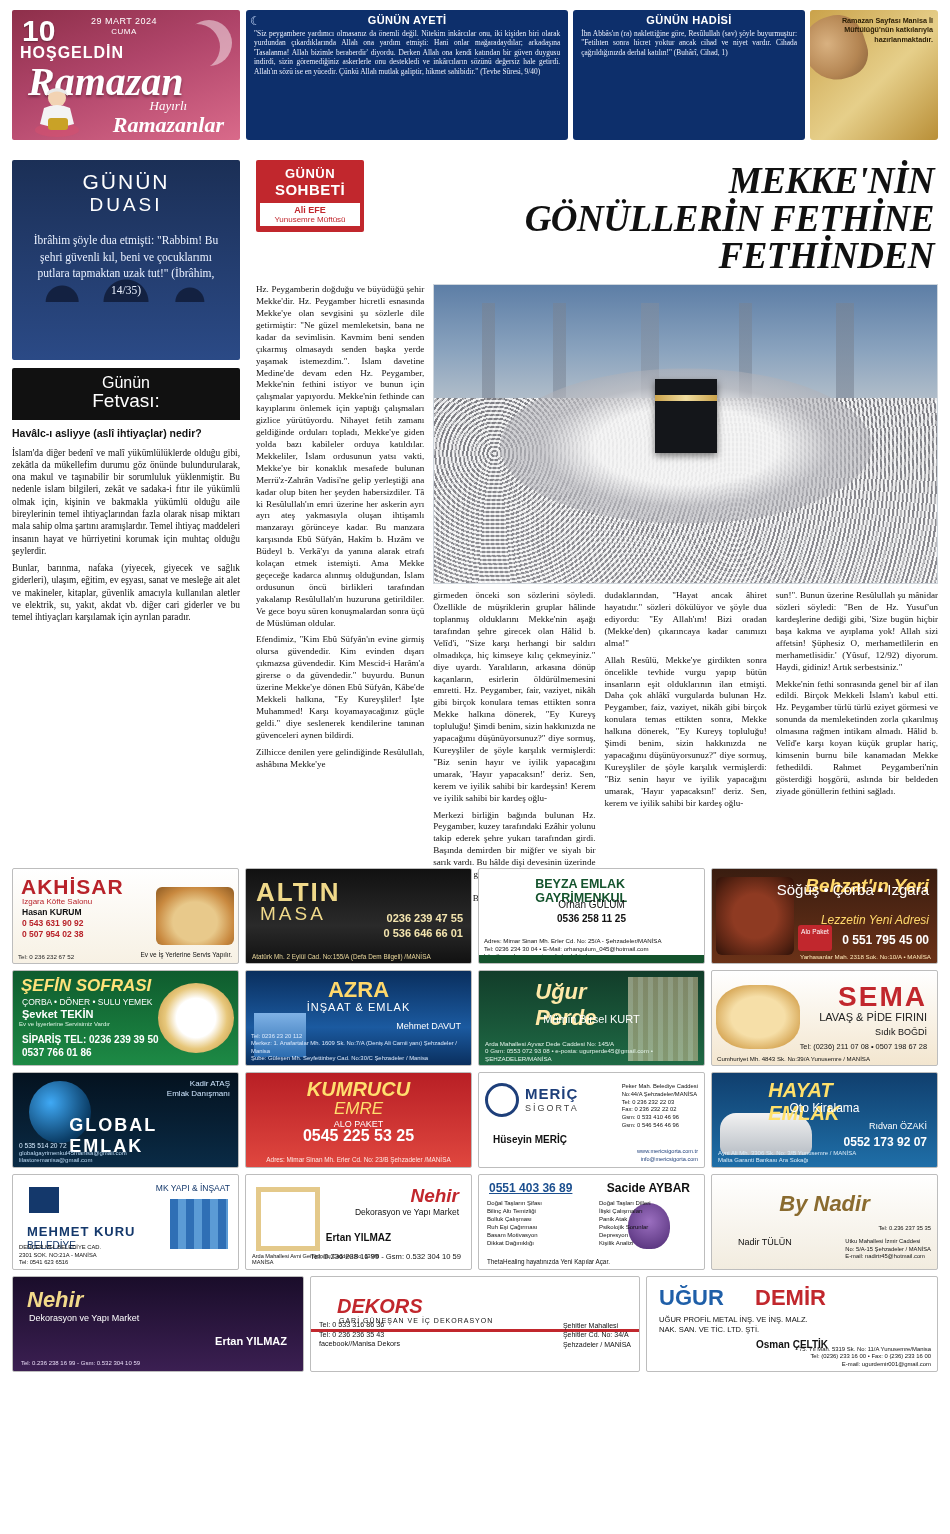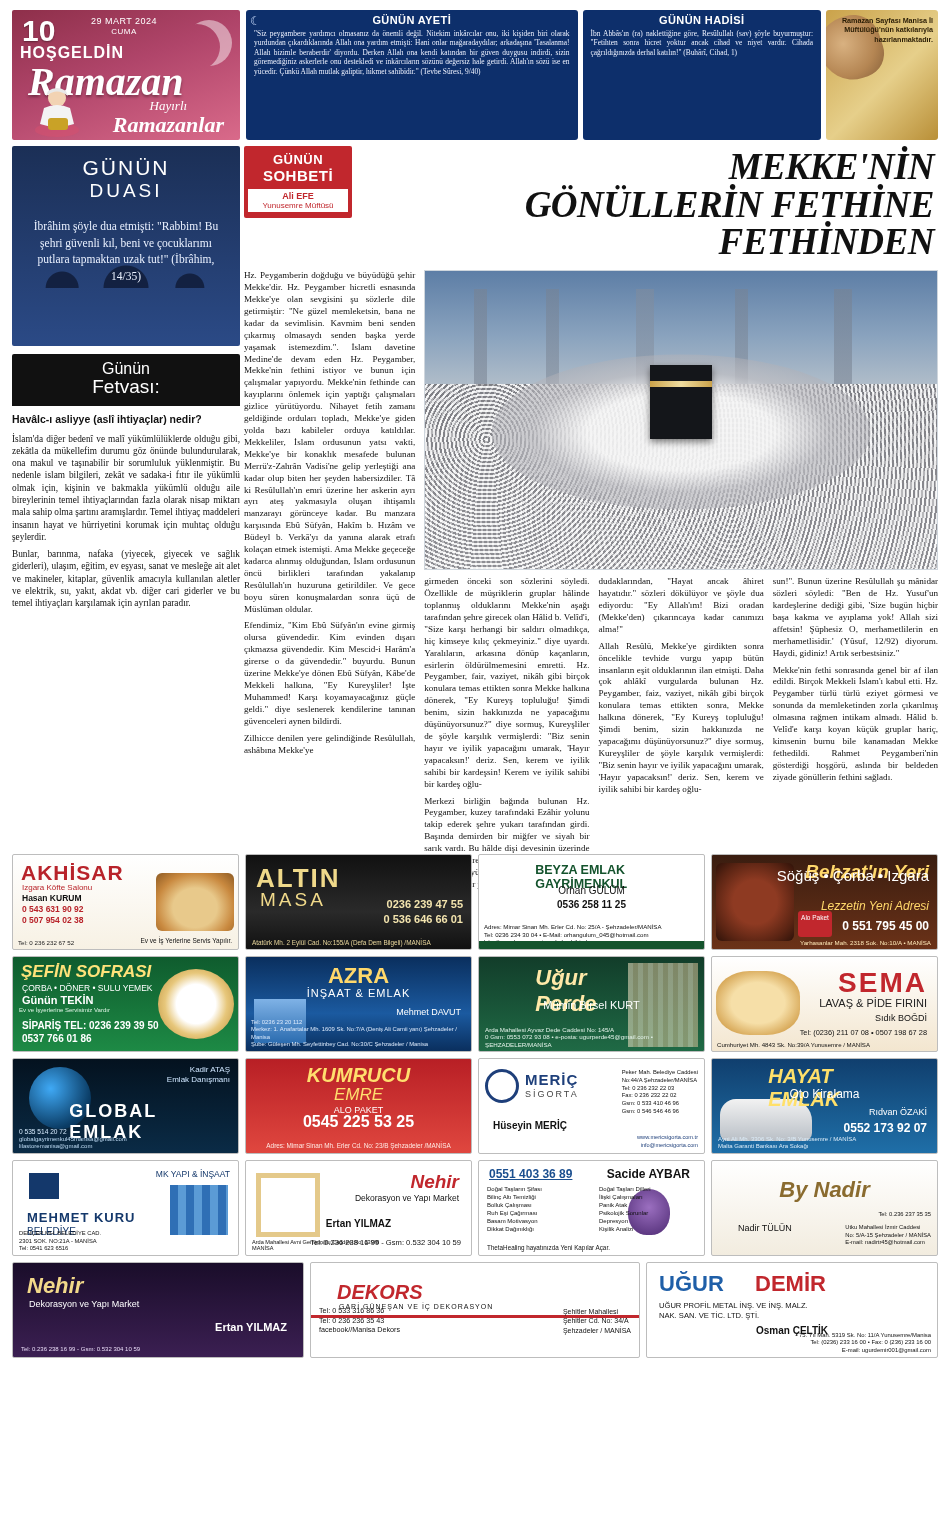--- a/index.html
+++ b/index.html
@@ -77,40 +77,40 @@
     text-align:center; font-weight:bold; font-size:11px; letter-spacing:.4px;
     font-family:"Liberation Sans",sans-serif; color:#ffffff; margin-bottom:3px;
   }
   .box-text {
     font-size:7.4px; line-height:1.28; text-align:justify; color:#eef2ff;
     font-family:"Liberation Serif",serif;
   }
   .box-moon { position:absolute; left:4px; top:4px; font-size:12px; color:#cfe0ff; }
 
   .promo-box {
-    width: 112px;
+    width: 128px;
     background: linear-gradient(135deg,#caa24a,#e6cf8a 55%,#b98f37);
     border-radius:3px; position:relative; overflow:hidden;
     padding:6px 5px;
   }
   .promo-text {
     font-size:7.2px; line-height:1.3; color:#2a1d05; text-align:right;
     font-family:"Liberation Sans",sans-serif; font-weight:bold;
     position:relative; z-index:2;
   }
   .promo-hand {
     position:absolute; left:-6px; top:6px; width:62px; height:64px;
     background: radial-gradient(ellipse at 40% 40%, #d9b184 0%, #b07f4f 60%, #7a5330 100%);
     border-radius: 50% 45% 40% 55%;
     transform: rotate(-18deg);
     opacity:.9;
   }
 
   
-  .mainarea { display:flex; gap:4px; margin-top:6px; height: 700px; }
+  .mainarea { display:flex; gap:16px; margin-top:20px; height: 700px; }
   .leftcol { width: 228px; }
   .rightcol { flex:1; }
 
   
   .dua-box {
     background: linear-gradient(180deg,#1b2f56,#2b4a86);
     color:#fff; border-radius:2px; padding:10px 12px 14px 12px; position:relative;
     height: 200px; overflow:hidden;
   }
   .dua-title { text-align:center; font-size:21px; letter-spacing:2px; font-family:"Liberation Sans",sans-serif;}
@@ -535,21 +535,21 @@
         <div class="tel">0 551 795 45 00</div>
         <div class="adr">Yarhasanlar Mah. 2318 Sok. No:10/A • MANİSA</div>
       </div>
     </div>
 
     <div class="ads-row">
       <div class="ad sefin">
         <div class="plate"></div>
         <div class="nm">ŞEFİN SOFRASI</div>
         <div class="sub">ÇORBA • DÖNER • SULU YEMEK</div>
-        <div class="who">Günün TEKİN</div>
+        <div class="who">Şevket TEKİN</div>
         <div class="adr">Ev ve İşyerlerine Servisimiz Vardır</div>
         <div class="tel" style="white-space:pre-line">SİPARİŞ TEL: 0236 239 39 50
 0537 766 01 86</div>
       </div>
 
       <div class="ad azra">
         <div class="bldg"></div>
         <div class="nm">AZRA</div>
         <div class="sub">İNŞAAT &amp; EMLAK</div>
         <div class="who">Mehmet DAVUT</div>

